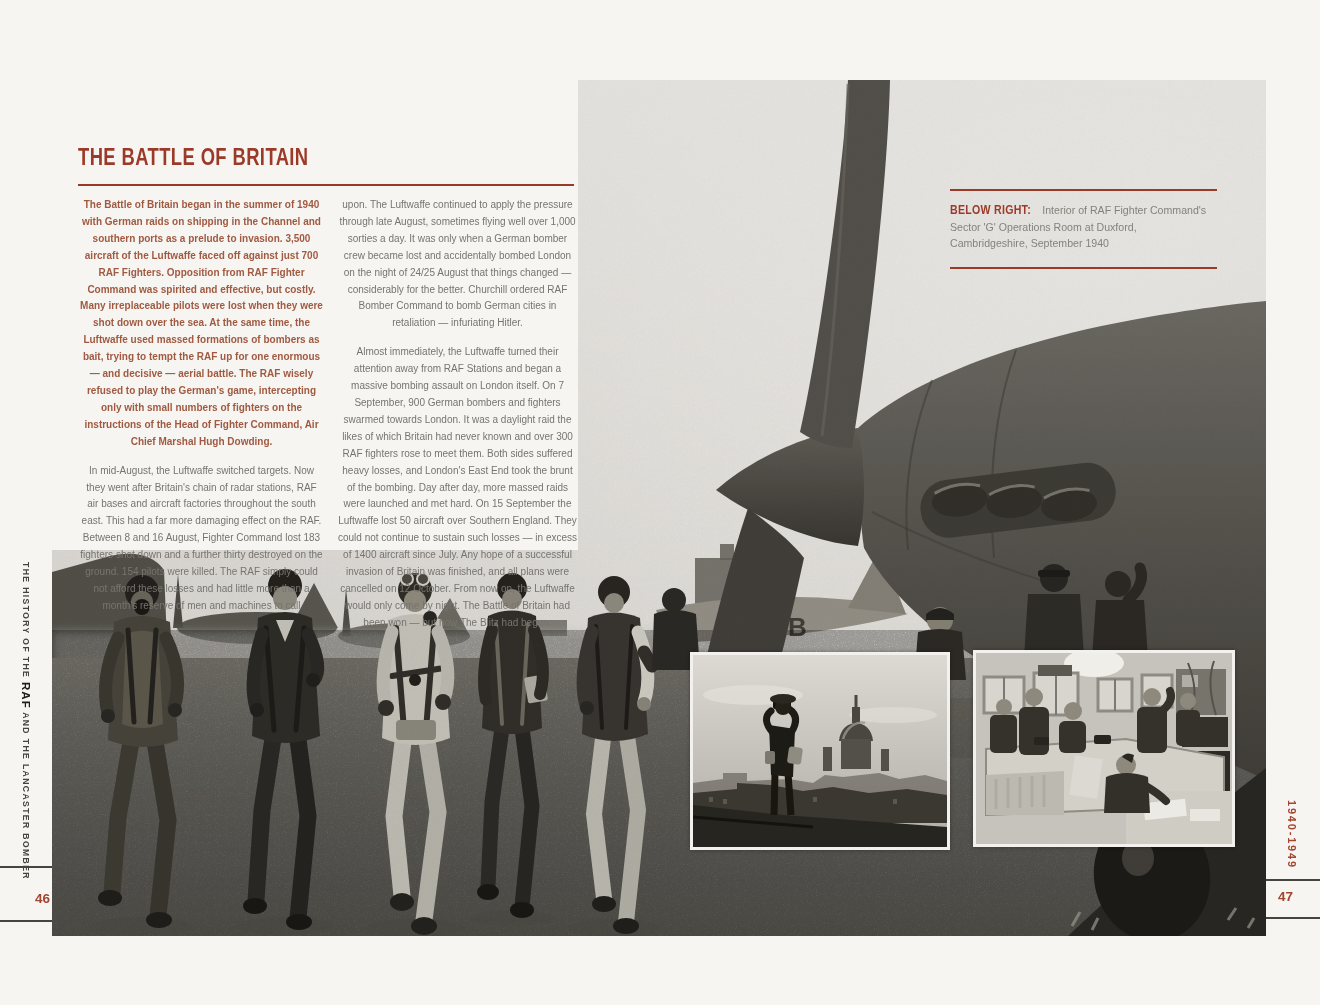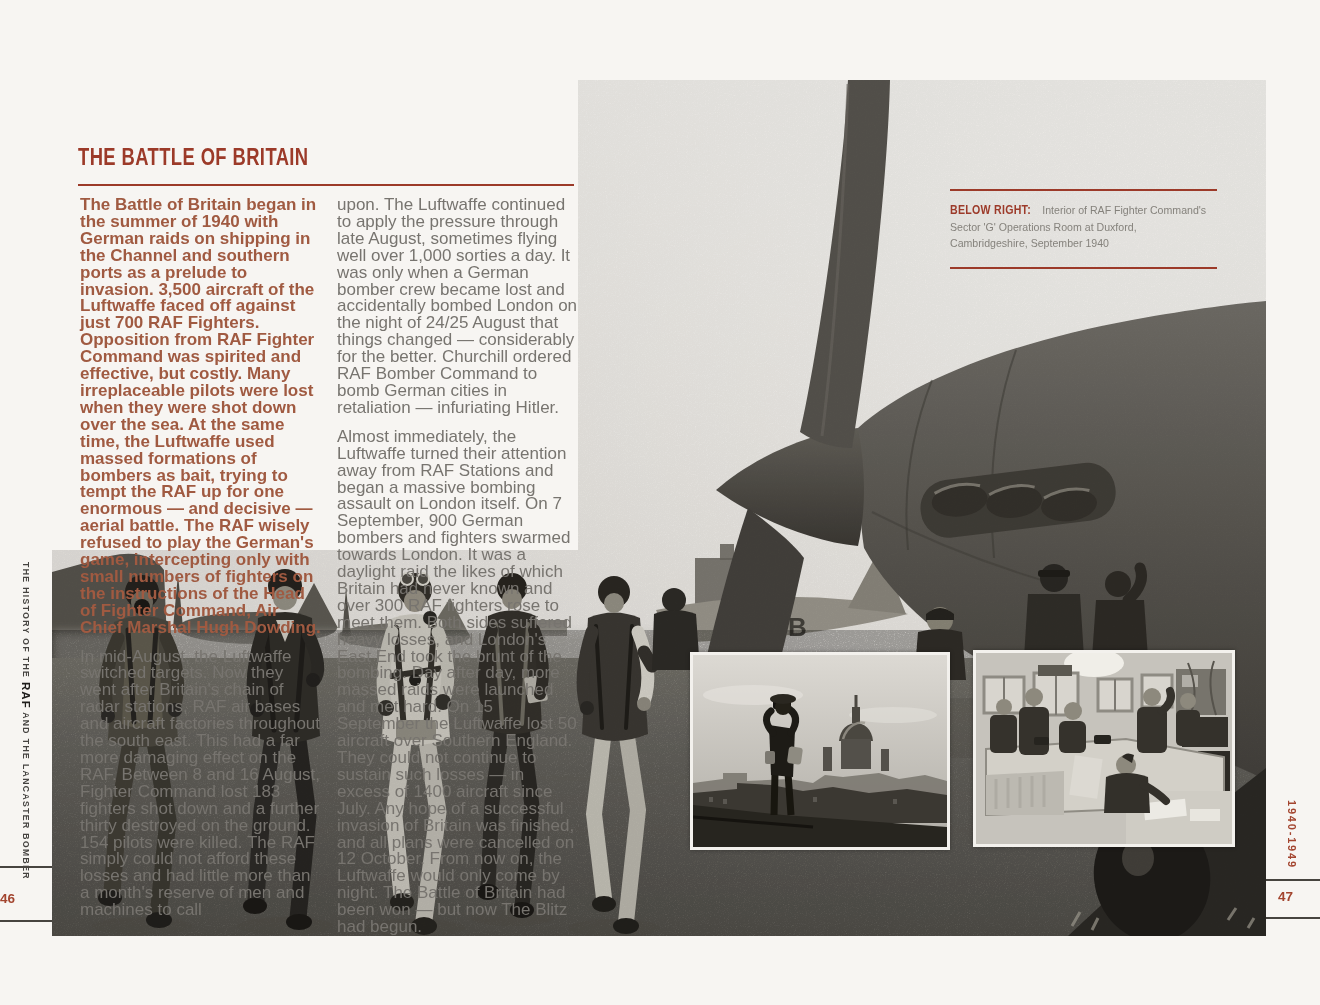--- a/index.html
+++ b/index.html
@@ -6,21 +6,21 @@
   .page{position:relative;width:1320px;height:1005px;background:#f7f5f2;overflow:hidden;
         font-family:"Liberation Sans",sans-serif;}
   .abs{position:absolute;}
 
   
   .headline{color:#9c3a29;font-weight:800;font-size:23px;letter-spacing:.5px;white-space:nowrap;}
   .squeeze{display:inline-block;transform:scaleX(.8);transform-origin:left center;}
   .title-rule{background:#9c3a29;height:2px;}
 
   
-  .col{width:243px;font-size:17px;line-height:16.9px;color:#77746f;text-align:left;}
+  .col{width:243px;font-size:10px;line-height:16.9px;color:#77746f;text-align:center;}
   .col p{margin:0 0 12px 0;}
   .lead{color:#a05a41;font-weight:bold;}
 
   
   .captions{width:267px;}
   .cap-rule{height:2px;background:#9c3a29;}
   .captions p{margin:11px 0 13px 0;font-size:10.6px;line-height:16.5px;color:#85827c;}
   .cap-label{color:#9c3a29;font-weight:800;font-size:12.5px;letter-spacing:.3px;
              display:inline-block;transform:scaleX(.85);transform-origin:left bottom;margin-right:-6px;}
 
@@ -380,21 +380,21 @@
       <span class="cap-label">BELOW RIGHT:</span>
       <span>Interior of RAF Fighter Command's Sector 'G' Operations Room at Duxford, Cambridgeshire, September 1940</span>
     </p>
     <div class="cap-rule"></div>
   </div>
 
   <div class="abs vtext sidebar-left" style="left:20px;top:562px;">
     <span>THE HISTORY OF THE </span><span class="emph">RAF</span><span> AND THE LANCASTER BOMBER</span>
   </div>
   <div class="abs folio-rule" style="left:0;top:866px;width:52px;"></div>
-  <div class="abs pageno" style="left:0;top:891px;width:50px;">46</div>
+  <div class="abs pageno" style="left:0;top:891px;width:50px;text-align:right;">46</div>
   <div class="abs folio-rule" style="left:0;top:920px;width:52px;"></div>
 
   <div class="abs vtext sidebar-right" style="left:1286px;top:800px;">1940-1949</div>
   <div class="abs folio-rule" style="left:1266px;top:879px;width:54px;"></div>
   <div class="abs pageno" style="left:1278px;top:889px;width:36px;">47</div>
   <div class="abs folio-rule" style="left:1266px;top:917px;width:54px;"></div>
 
 </div>
 
 </body></html>

